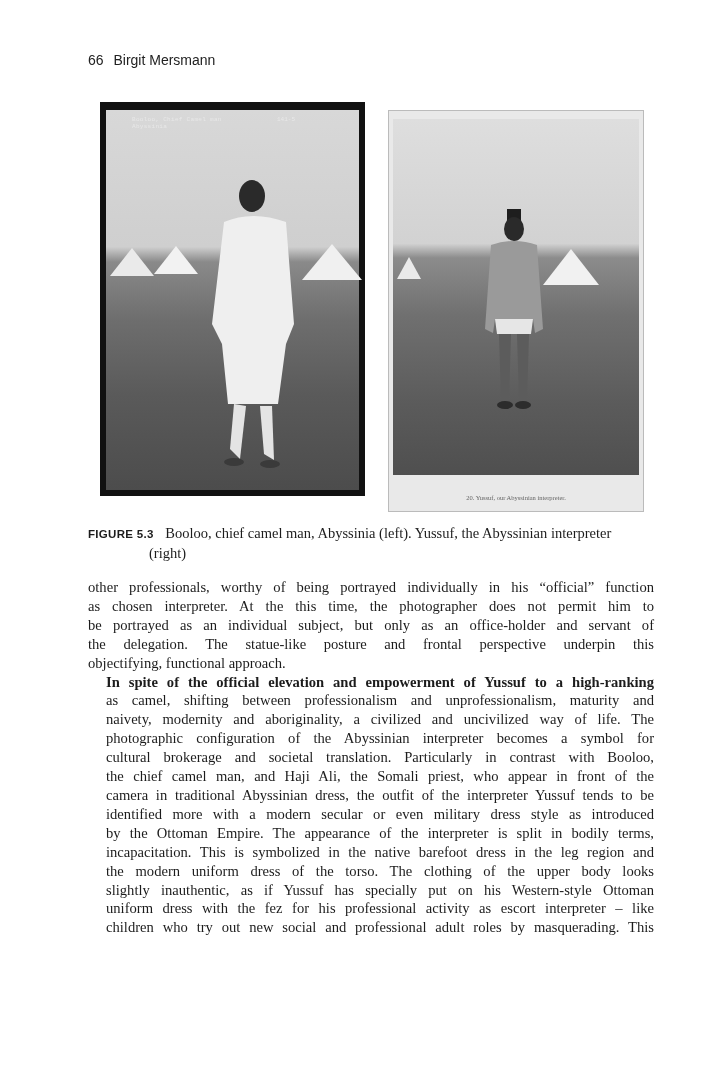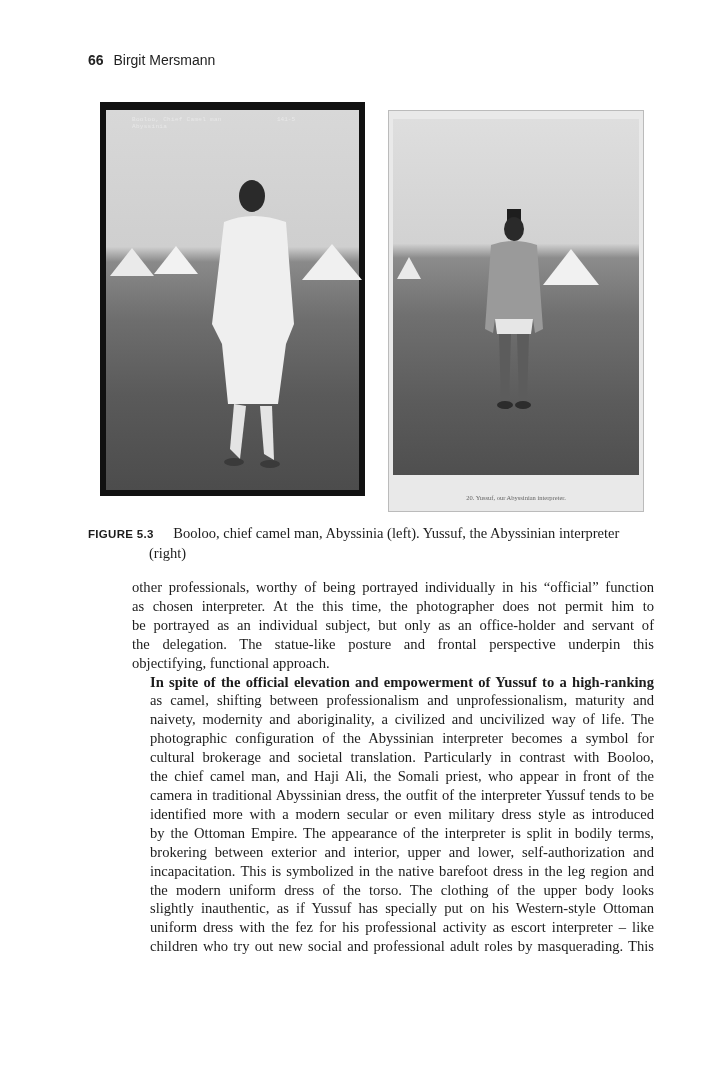--- a/index.html
+++ b/index.html
@@ -4,21 +4,21 @@
 <style>
   html, body { margin: 0; padding: 0; }
   body {
     width: 722px; height: 1072px; background: #ffffff; position: relative; overflow: hidden;
     font-family: "Liberation Serif", serif; color: #1c1c1c;
   }
   .running-head {
     position: absolute; left: 88px; top: 52px;
     font-family: "Liberation Sans", sans-serif; font-size: 14px; color: #222;
   }
-  .running-head .page-no { font-weight: bold; margin-right: 6px; }
+  .running-head .page-no { font-weight: normal; margin-right: 6px; }
 
   .photo { position: absolute; overflow: hidden; }
   .photo-left { left: 100px; top: 102px; width: 265px; height: 394px; background: #111; }
   .photo-left .inner {
     position: absolute; left: 6px; top: 8px; right: 6px; bottom: 6px;
     background: linear-gradient(180deg, #d8d8d8 0%, #cfcfcf 36%, #8a8a8a 40%, #6e6e6e 55%, #5a5a5a 75%, #4c4c4c 100%);
   }
   .photo-right { left: 388px; top: 110px; width: 254px; height: 400px; background: #e9e9e9; border: 1px solid #bbb; }
   .photo-right .inner {
     position: absolute; left: 4px; top: 8px; right: 4px; bottom: 36px;
@@ -32,31 +32,31 @@
   .tent { position: absolute; width: 0; height: 0; border-left: 22px solid transparent; border-right: 22px solid transparent; border-bottom: 28px solid #eaeaea; }
   .figure-person { position: absolute; }
   .plate-caption {
     position: absolute; left: 0; right: 0; bottom: 10px; text-align: center;
     font-family: "Liberation Serif", serif; font-size: 6.5px; color: #666;
   }
 
   .caption {
     position: absolute; left: 88px; top: 524px; width: 566px; font-size: 14.5px; line-height: 19px;
   }
-  .caption .cap-label { font-family: "Liberation Sans", sans-serif; font-weight: bold; font-size: 11.5px; letter-spacing: 0.3px; margin-right: 16px; }
+  .caption .cap-label { font-family: "Liberation Sans", sans-serif; font-weight: bold; font-size: 11.5px; letter-spacing: 0.3px; margin-right: 8px; }
   .caption .cap-text { display: inline; }
   .caption .cap-cont { display: block; padding-left: 61px; }
 
   .body-text {
     position: absolute; left: 88px; top: 578px; width: 566px;
     font-size: 14.6px; line-height: 18.9px; text-align: justify;
   }
   .body-text p { margin: 0; }
   .body-text p.indent { text-indent: 18px; }
-  .line { display: block; text-align: justify; text-align-last: justify; white-space: nowrap; margin-left: 44px; }
+  .line { display: block; text-align: justify; text-align-last: justify; white-space: nowrap; }
   .line.last { text-align-last: left; }
 </style>
 </head>
 <body>
 
 <div class="running-head">
   <span class="page-no">66</span>
   <span>Birgit Mersmann</span>
 </div>
 
@@ -116,20 +116,19 @@
   <p class="indent">
     <span class="line" style="text-indent:18px;font-weight:bold;">In spite of the official elevation and empowerment of Yussuf to a high-ranking</span>
     <span class="line">as camel, shifting between professionalism and unprofessionalism, maturity and</span>
     <span class="line">naivety, modernity and aboriginality, a civilized and uncivilized way of life. The</span>
     <span class="line">photographic configuration of the Abyssinian interpreter becomes a symbol for</span>
     <span class="line">cultural brokerage and societal translation. Particularly in contrast with Booloo,</span>
     <span class="line">the chief camel man, and Haji Ali, the Somali priest, who appear in front of the</span>
     <span class="line">camera in traditional Abyssinian dress, the outfit of the interpreter Yussuf tends to be</span>
     <span class="line">identified more with a modern secular or even military dress style as introduced</span>
     <span class="line">by the Ottoman Empire. The appearance of the interpreter is split in bodily terms,</span>
-    <span class="line">brokering between exterior and interior, upper and lower, self-authorization and</span>
     <span class="line">incapacitation. This is symbolized in the native barefoot dress in the leg region and</span>
     <span class="line">the modern uniform dress of the torso. The clothing of the upper body looks</span>
     <span class="line">slightly inauthentic, as if Yussuf has specially put on his Western-style Ottoman</span>
     <span class="line">uniform dress with the fez for his professional activity as escort interpreter – like</span>
     <span class="line">children who try out new social and professional adult roles by masquerading. This</span>
   </p>
 </div>
 
 </body></html>

